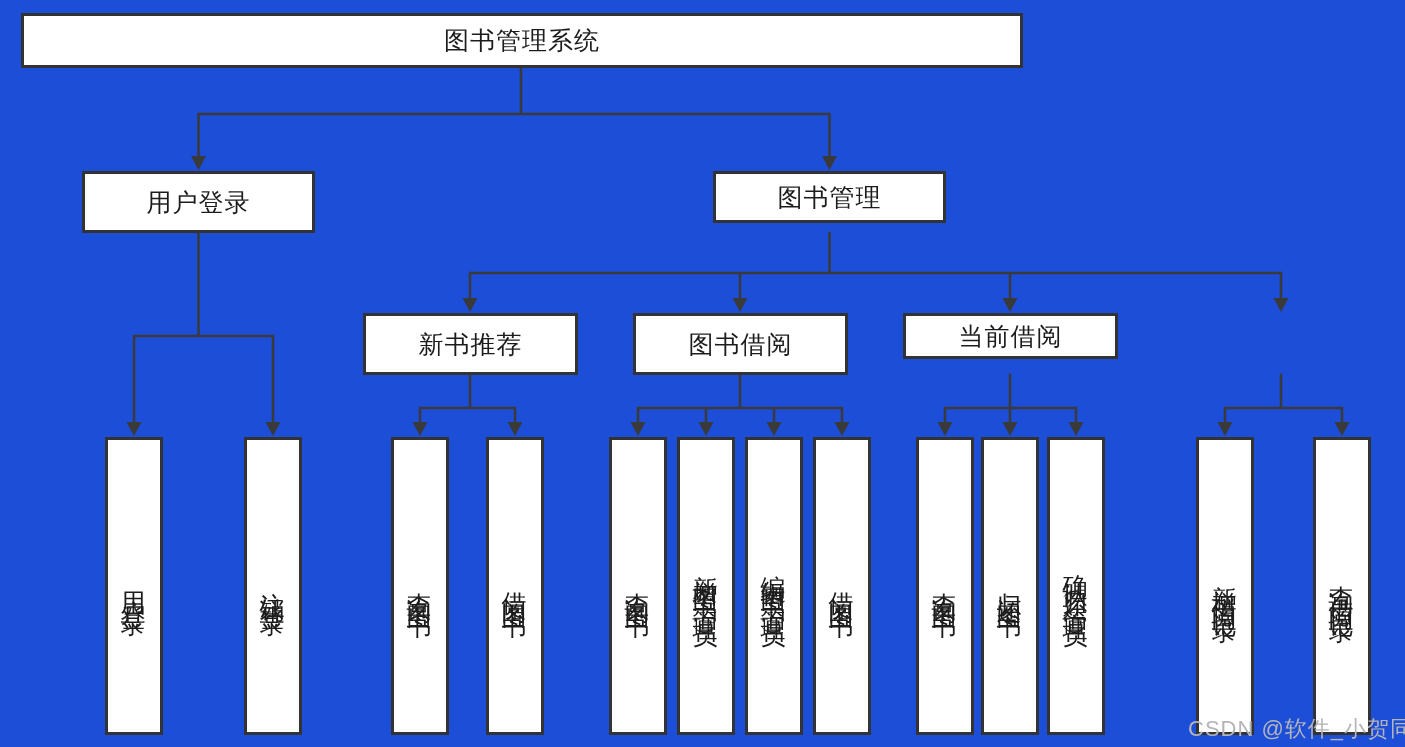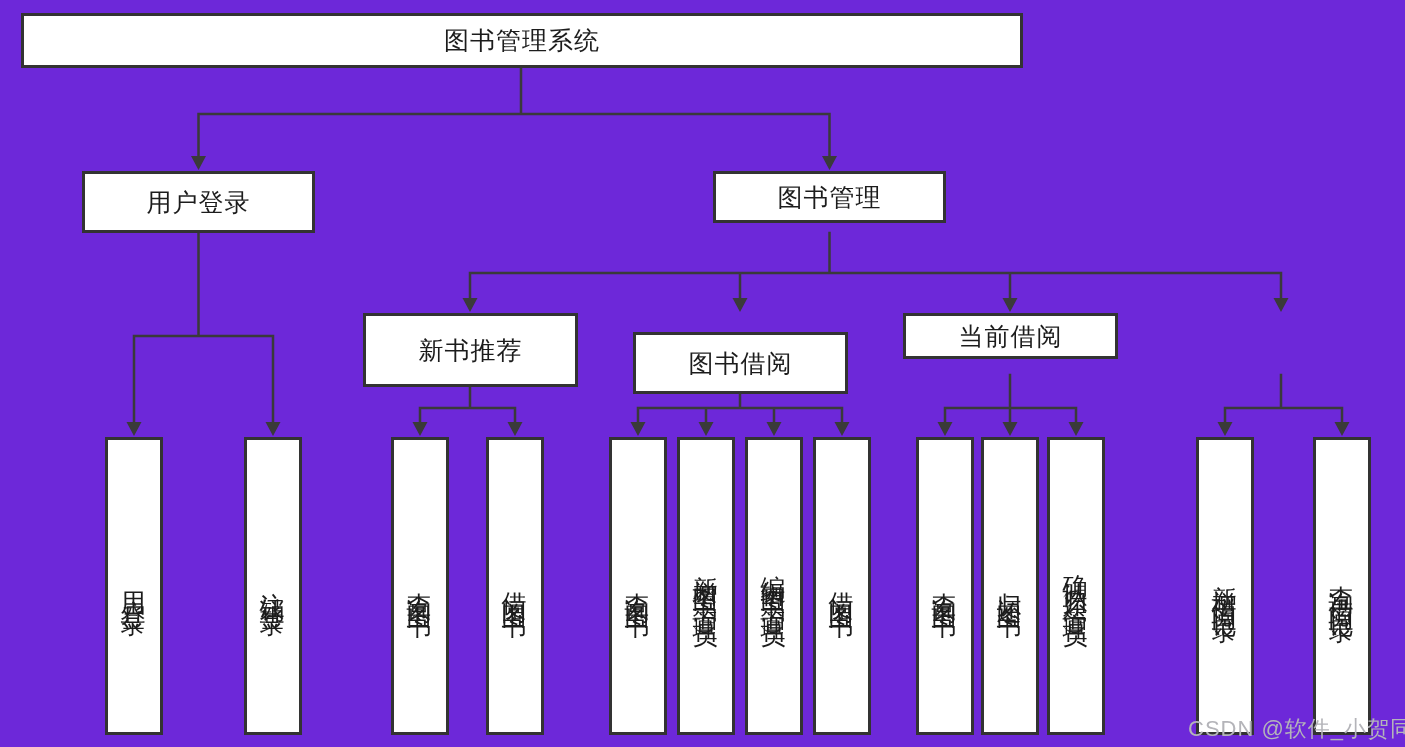--- a/index.html
+++ b/index.html
@@ -1,20 +1,20 @@
 <!DOCTYPE html>
 <html><head>
 <meta charset="utf-8">
 <style>
   html, body { margin: 0; padding: 0; background: #ffffff; }
   .canvas {
     position: relative;
     width: 1405px;
     height: 747px;
-    background: #6d28d9;
+    background: #1d4ed8;
     overflow: hidden;
     font-family: "Liberation Sans", sans-serif;
     color: #1c1c1c;
   }
   .connectors {
     position: absolute;
     left: 0; top: 0;
     width: 1405px; height: 747px;
     pointer-events: none;
   }
@@ -77,24 +77,24 @@
     <span>图书管理系统</span>
   </div>
 
   <div class="node" style="left:82px; top:171px; width:233px; height:62px;">
     <span>用户登录</span>
   </div>
   <div class="node" style="left:713px; top:171px; width:233px; height:52px;">
     <span>图书管理</span>
   </div>
 
-  <div class="node" style="left:363px; top:313px; width:215px; height:74px;">
+  <div class="node" style="left:363px; top:313px; width:215px; height:62px;">
     <span>新书推荐</span>
   </div>
-  <div class="node" style="left:633px; top:313px; width:215px; height:62px;margin-top:19px;">
+  <div class="node" style="left:633px; top:313px; width:215px; height:62px;">
     <span>图书借阅</span>
   </div>
   <div class="node" style="left:903px; top:313px; width:215px; height:46px;">
     <span>当前借阅</span>
   </div>
 
   <div class="node vertical" style="left:105px; top:437px; width:58px; height:298px;">
     <span>用户登录</span>
   </div>
   <div class="node vertical" style="left:244px; top:437px; width:58px; height:298px;">

